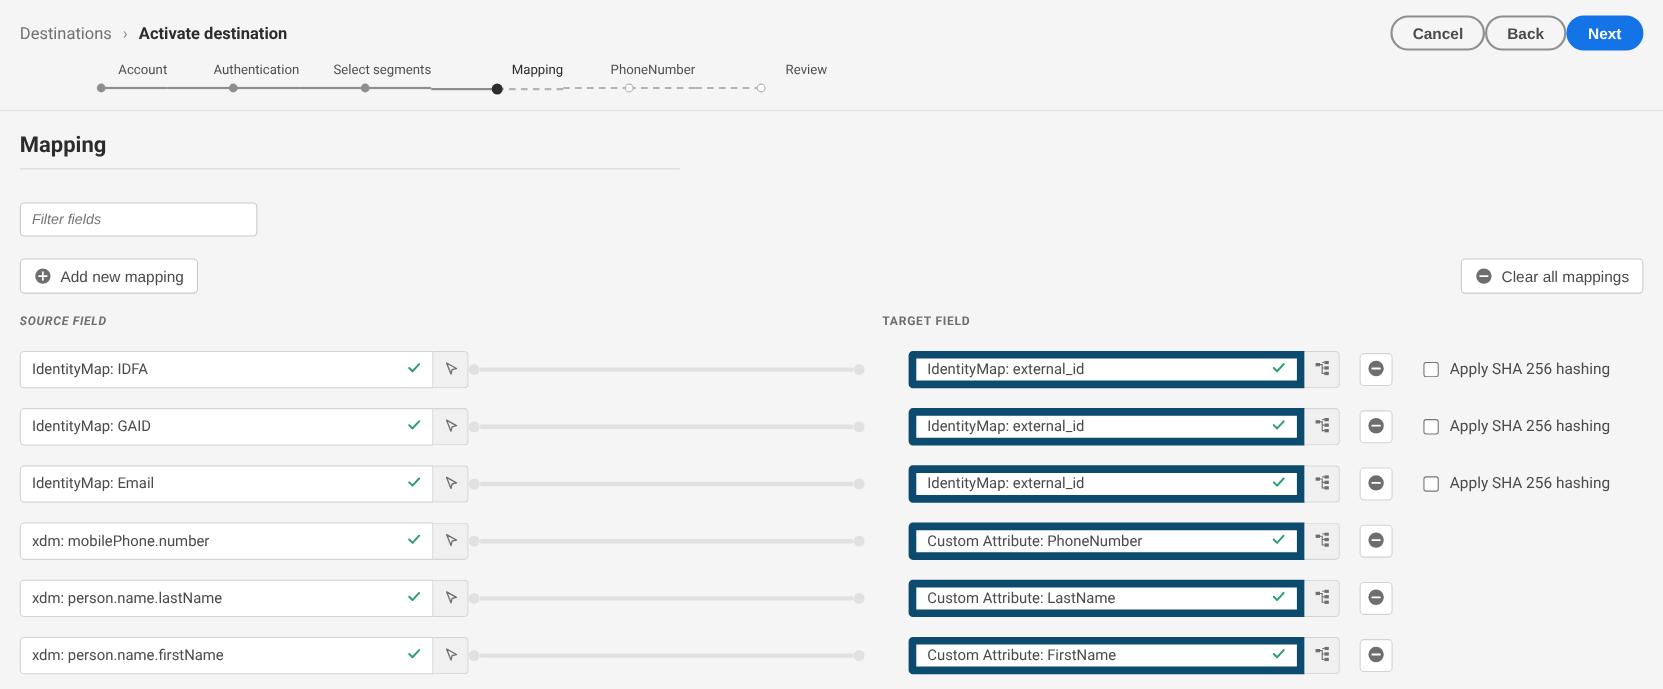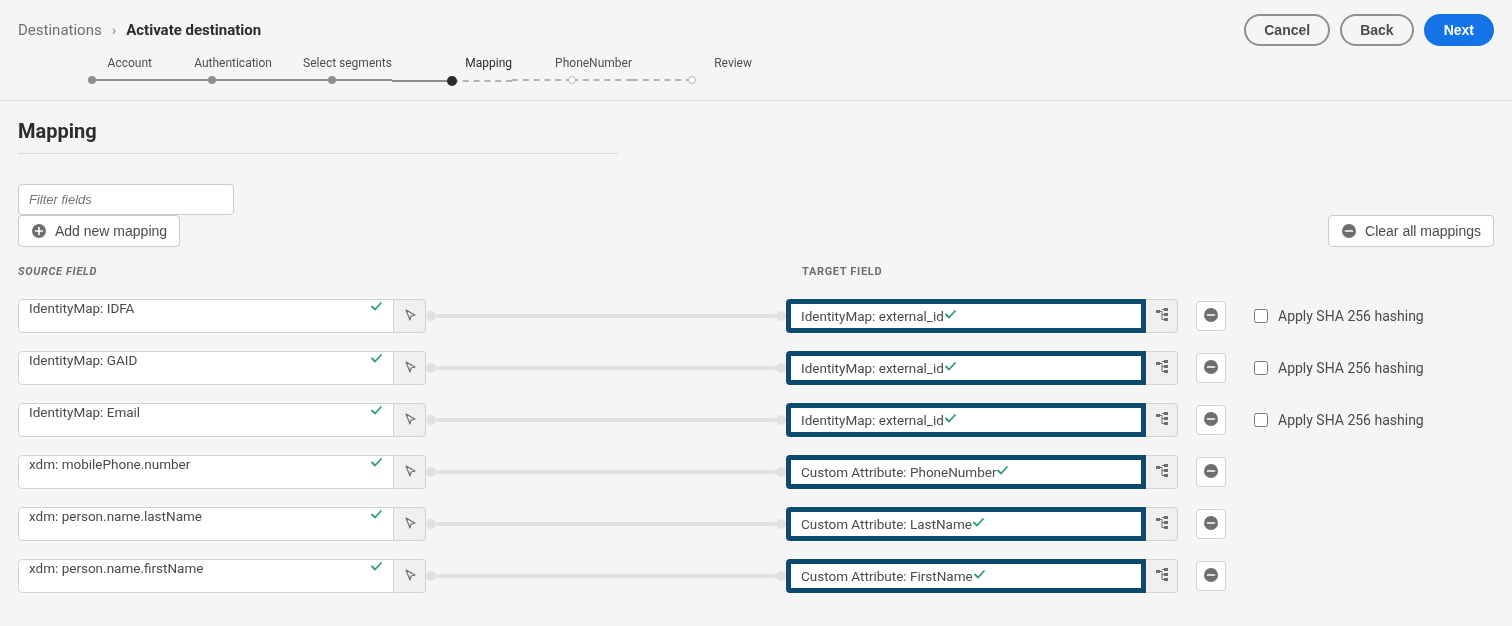--- a/index.html
+++ b/index.html
@@ -17,21 +17,21 @@
     }
     .breadcrumb {
       display: flex;
       align-items: center;
       gap: 10px;
       font-size: 15px;
     }
     .breadcrumb .bc-link { color: #707070; }
     .breadcrumb .sep { color: #909090; }
     .breadcrumb .bc-current { font-weight: 700; color: #2c2c2c; }
-    .header-buttons { display: flex; gap: 10px; }
+    .header-buttons { display: flex; gap: 0; }
     .btn {
       border-radius: 16px;
       padding: 6px 18px;
       font-size: 14px;
       font-weight: 700;
       cursor: pointer;
       border: 2px solid #909090;
       background: transparent;
       color: #4b4b4b;
     }
@@ -92,20 +92,21 @@
       border-radius: 4px;
       background: #fff;
       font-size: 13px;
       font-style: italic;
       color: #8e8e8e;
     }
     .toolbar-row {
       display: flex;
       justify-content: space-between;
       align-items: center;
+      margin-top: 20px;
       margin-bottom: 18px;
     }
     .tool-btn {
       display: inline-flex;
       align-items: center;
       gap: 8px;
       border: 1px solid #cacaca;
       background: #fff;
       border-radius: 4px;
       padding: 7px 12px;
@@ -124,21 +125,21 @@
     }
     .col-source { width: 784px; font-style: italic; }
     .col-target { }
     .map-row {
       display: flex;
       align-items: center;
       height: 52px;
     }
     .field-box {
       display: flex;
-      align-items: flex-start;
+      align-items: center;
       background: #fff;
       border: 1px solid #d3d3d3;
       border-radius: 4px 0 0 4px;
       height: 34px;
       width: 376px;
       padding: 0 10px;
       justify-content: space-between;
       font-size: 13.5px;
       color: #4b4b4b;
     }
@@ -167,28 +168,29 @@
       border-radius: 2px;
     }
     .connector .rend {
       width: 10px; height: 10px; border-radius: 50%;
       background: #e1e1e1;
     }
     .target-box {
       display: flex;
       align-items: center;
       background: #fff;
-      border: 5px solid #0c4a6e;
+      border: 7px solid #0c4a6e;
       border-radius: 4px 0 0 4px;
       height: 34px;
       width: 360px;
       padding: 0 10px;
-      justify-content: flex-start;
+      justify-content: space-between;
       font-size: 13.5px;
       color: #4b4b4b;
+      margin-left: 40px;
     }
     .tree-btn {
       height: 34px; width: 32px;
       display: flex; align-items: center; justify-content: center;
       background: #f0f0f0;
       border: 1px solid #d3d3d3;
       border-left: none;
       border-radius: 0 4px 4px 0;
       color: #6e6e6e;
       cursor: pointer;

